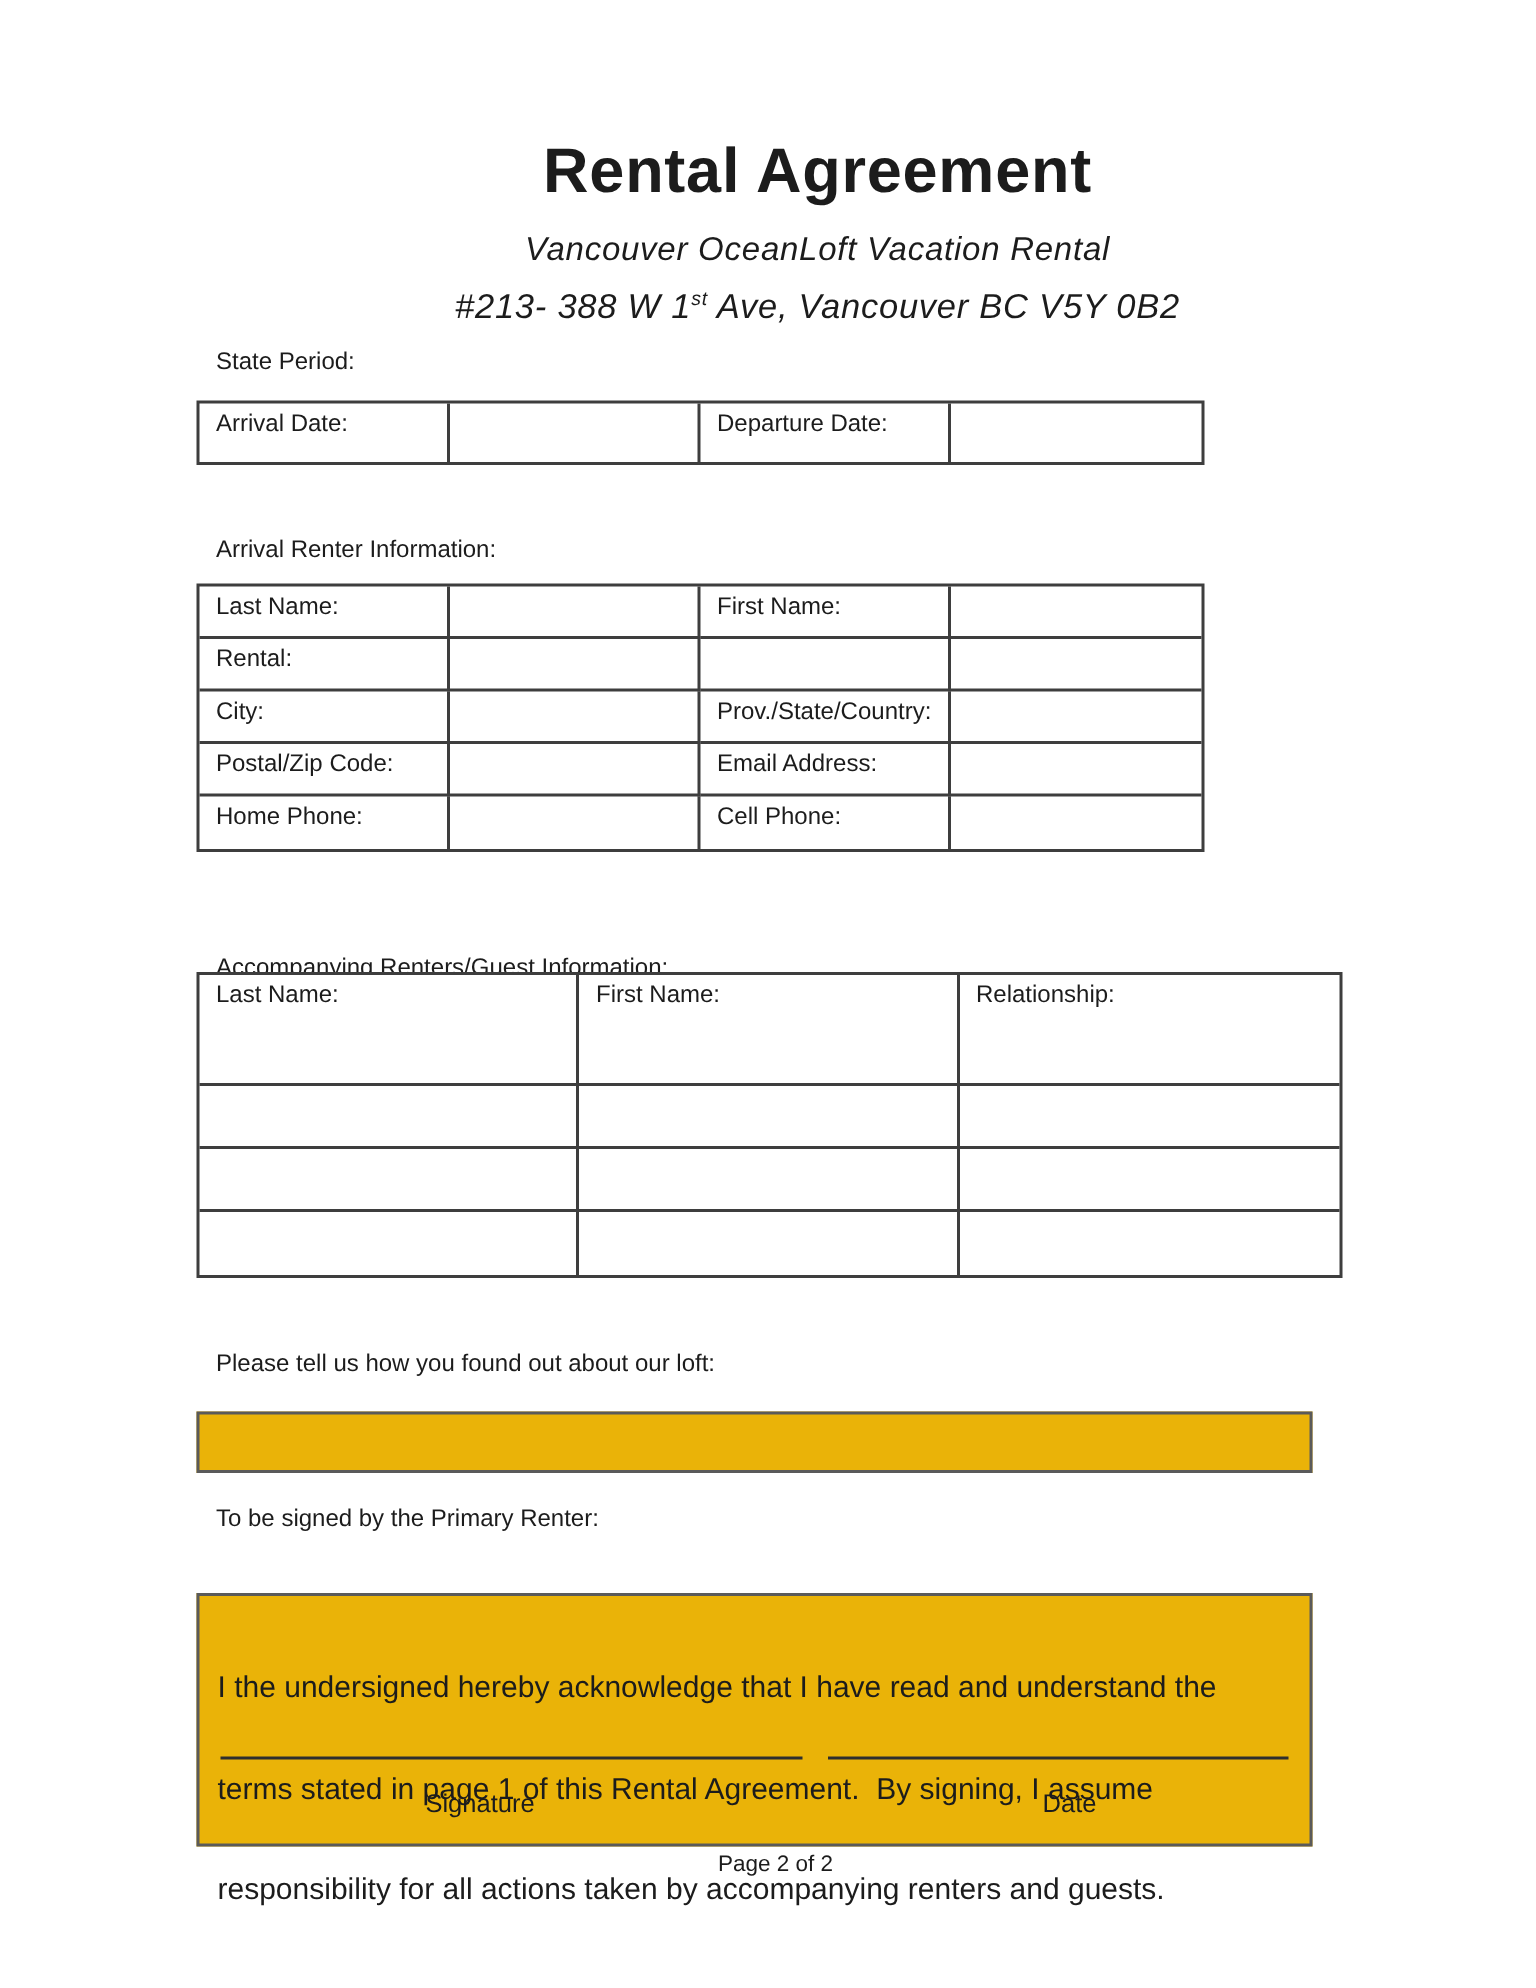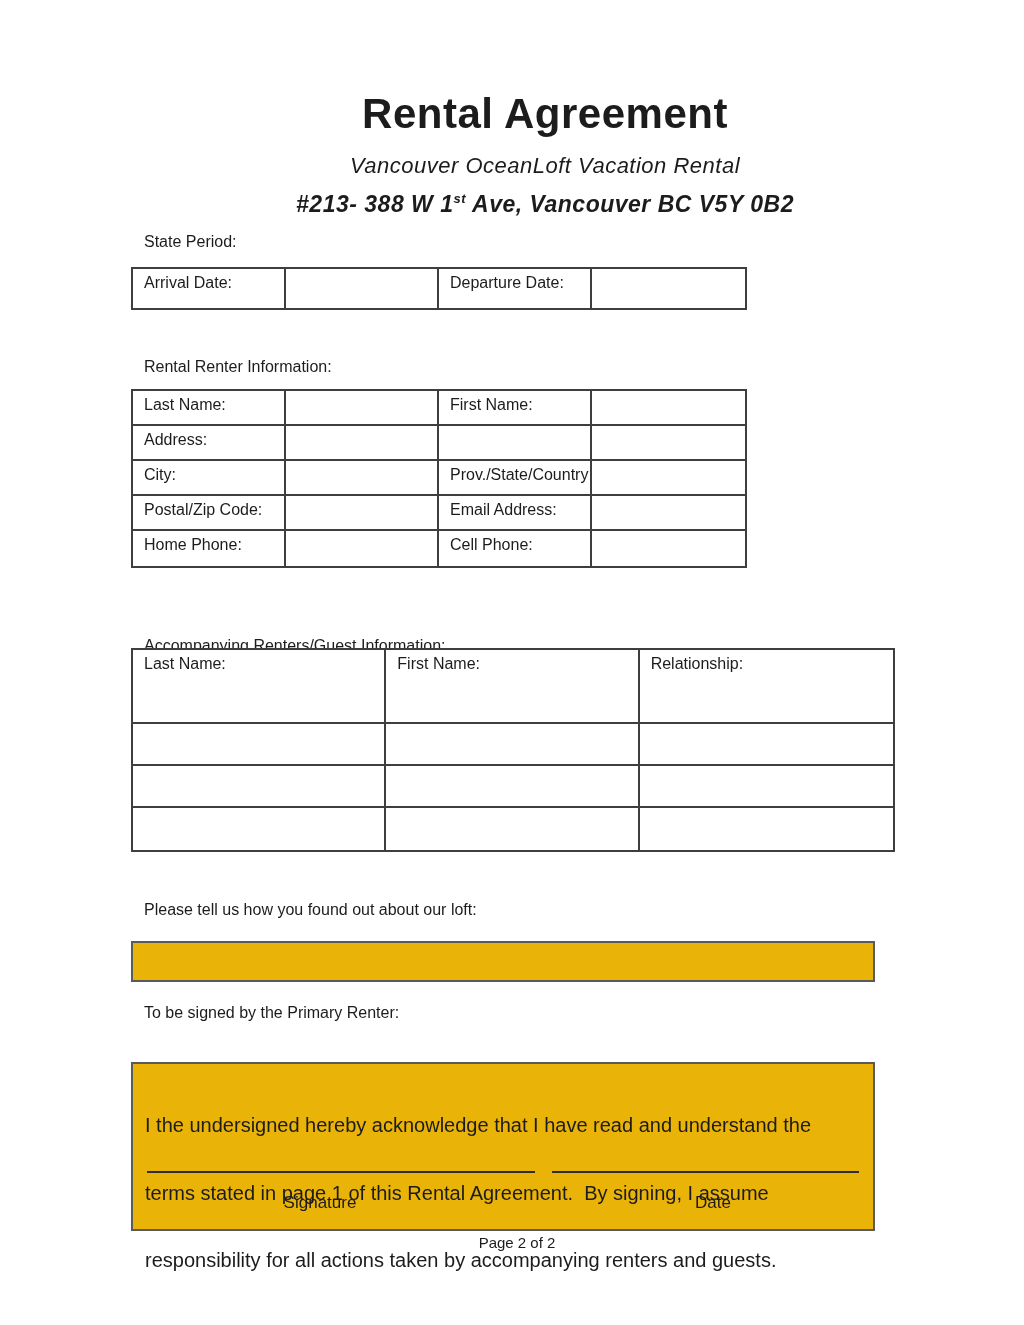--- a/index.html
+++ b/index.html
@@ -14,29 +14,29 @@
     width:1024px;height:1325px;
     background:var(--page-bg);
     font-family:"Liberation Sans", sans-serif;
     color:var(--text);
     overflow:hidden;
   }
   
   .header{position:absolute;left:131px;top:92px;width:828px;text-align:center;}
   .title{font-size:42px;font-weight:700;letter-spacing:0.5px;line-height:1.05;}
   .subtitle{margin-top:17px;font-size:22px;font-weight:400;font-style:italic;letter-spacing:0.5px;}
-  .addr{margin-top:12px;font-size:23px;font-weight:700;font-style:italic;letter-spacing:0.5px;}
+  .addr{margin-top:12px;font-size:23px;font-weight:400;font-style:italic;letter-spacing:0.5px;}
   .addr sup{font-size:13px;}
   
   .lbl{position:absolute;left:144px;font-size:16px;color:var(--text);}
   
   .tbl{position:absolute;left:131px;display:grid;border:2px solid var(--table-border);background:#fff;box-sizing:border-box;}
   .tbl>div{border-right:2px solid var(--table-border);border-bottom:2px solid var(--table-border);
            padding:5px 11px;font-size:16px;box-sizing:border-box;overflow:hidden;}
-  .cols4{grid-template-columns:repeat(4,1fr);width:616px;}
+  .cols4{grid-template-columns:repeat(4,1fr);width:672px;}
   .cols4>:nth-child(4n){border-right:none;}
   .tbl-rental{top:267px;grid-template-rows:39px;}
   .tbl-rental>div{border-bottom:none;}
   .tbl-primary{top:389px;grid-template-rows:repeat(5,35px);}
   .tbl-primary>:nth-child(n+17){border-bottom:none;}
   .tbl-guests{top:648px;width:764px;grid-template-columns:repeat(3,1fr);grid-template-rows:74px repeat(3,42px);}
   .tbl-guests>:nth-child(3n){border-right:none;}
   .tbl-guests>:nth-child(n+10){border-bottom:none;}
   
   .box{position:absolute;left:131px;width:744px;border:2px solid var(--box-border);box-sizing:border-box;background:#eab308;}
@@ -65,28 +65,28 @@
   </div>
 
   <div class="lbl" style="top:233px">State Period:</div>
   <div class="tbl cols4 tbl-rental">
     <div>Arrival Date:</div>
     <div></div>
     <div>Departure Date:</div>
     <div></div>
   </div>
 
-  <div class="lbl" style="top:358px">Rental Renter Information:</div>
+  <div class="lbl" style="top:358px">Arrival Renter Information:</div>
   <div class="tbl cols4 tbl-primary">
     <div>Last Name:</div>
     <div></div>
     <div>First Name:</div>
     <div></div>
 
-    <div>Address:</div>
+    <div>Rental:</div>
     <div></div>
     <div></div>
     <div></div>
 
     <div>City:</div>
     <div></div>
     <div>Prov./State/Country:</div>
     <div></div>
 
     <div>Postal/Zip Code:</div>

